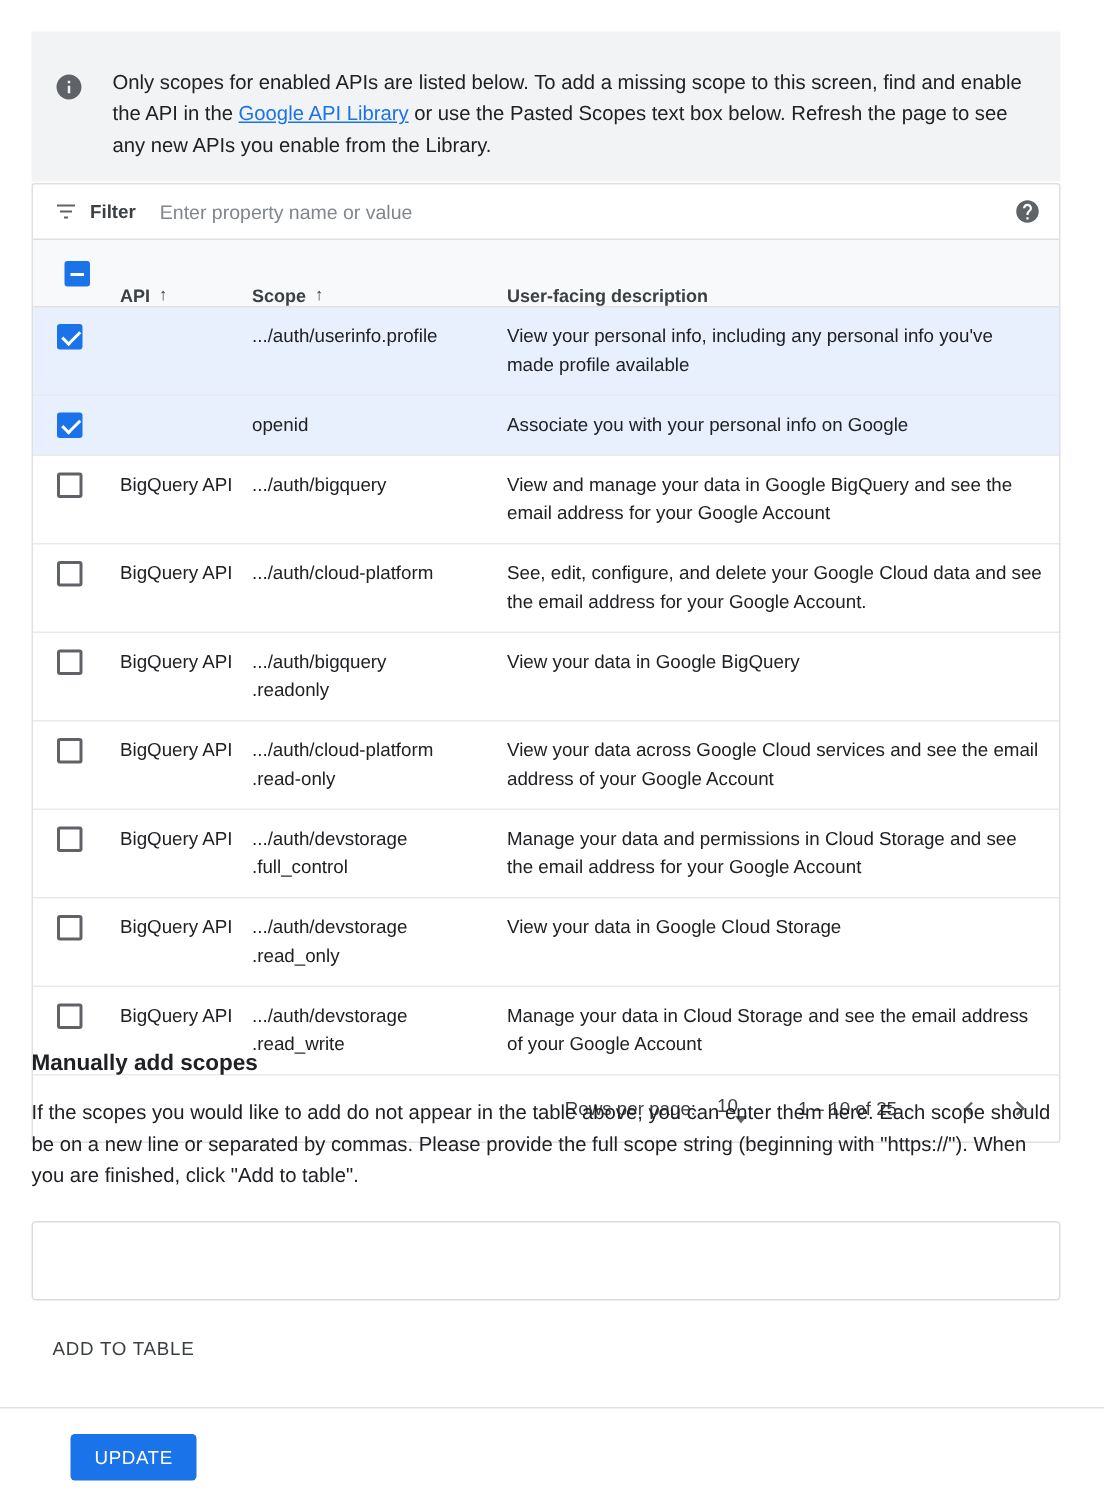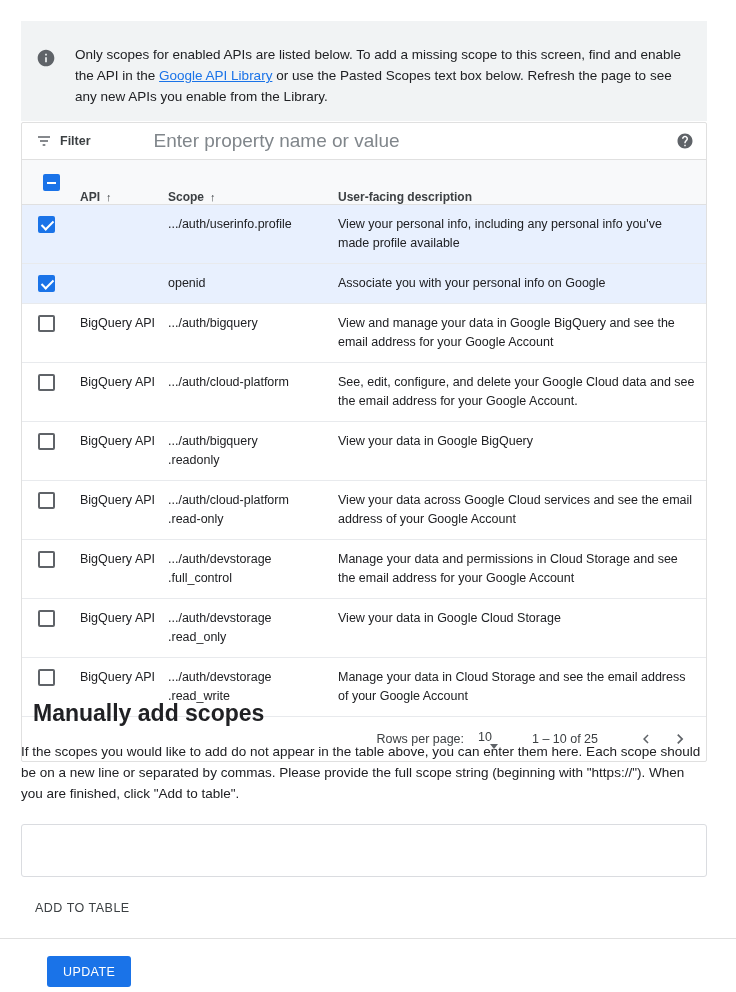--- a/index.html
+++ b/index.html
@@ -84,25 +84,24 @@
   .filter-label {
     font-size: 12.5px;
     font-weight: bold;
     color: #3c4043;
     margin-right: 14px;
   }
   .filter-input {
     flex: 1 1 auto;
     border: none;
     outline: none;
-    font-size: 19px;
+    font-size: 13px;
     font-family: "Liberation Sans", sans-serif;
     color: #202124;
     background: transparent;
-    margin-left: 47px;
   }
   .filter-input::placeholder { color: #80868b; }
   .help-icon {
     width: 18px;
     height: 18px;
     color: #5f6368;
     flex: 0 0 auto;
     cursor: pointer;
   }
 
@@ -235,22 +234,22 @@
   }
 
   
   .manual {
     position: absolute;
     left: 21px;
     top: 700px;
     width: 686px;
   }
   .manual h2 {
-    margin: 0 0 14px 12px;
-    font-size: 23px;
+    margin: 0 0 14px 0;
+    font-size: 15px;
     font-weight: bold;
     color: #202124;
   }
   .manual p {
     margin: 0 0 20px 0;
     font-size: 13.5px;
     line-height: 21px;
     color: #202124;
   }
   .scope-textarea {

